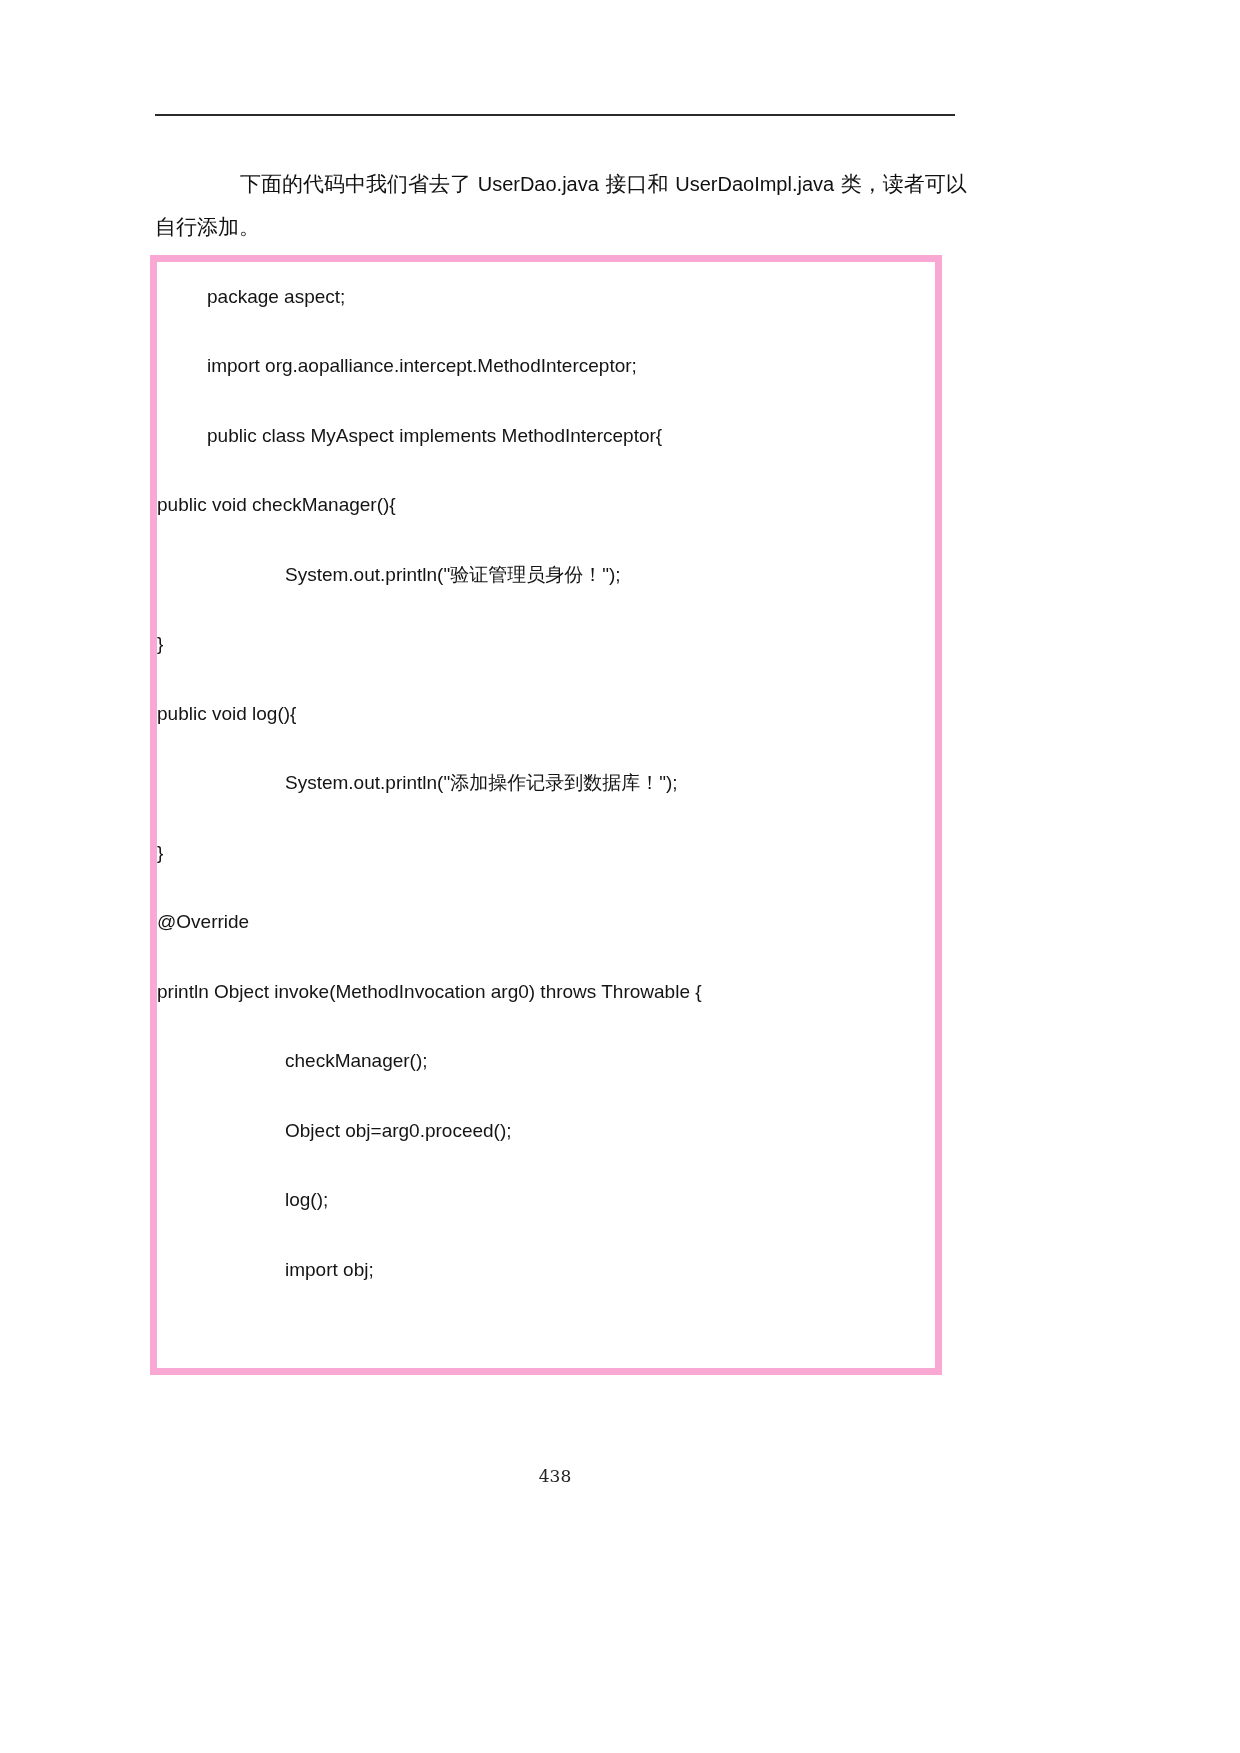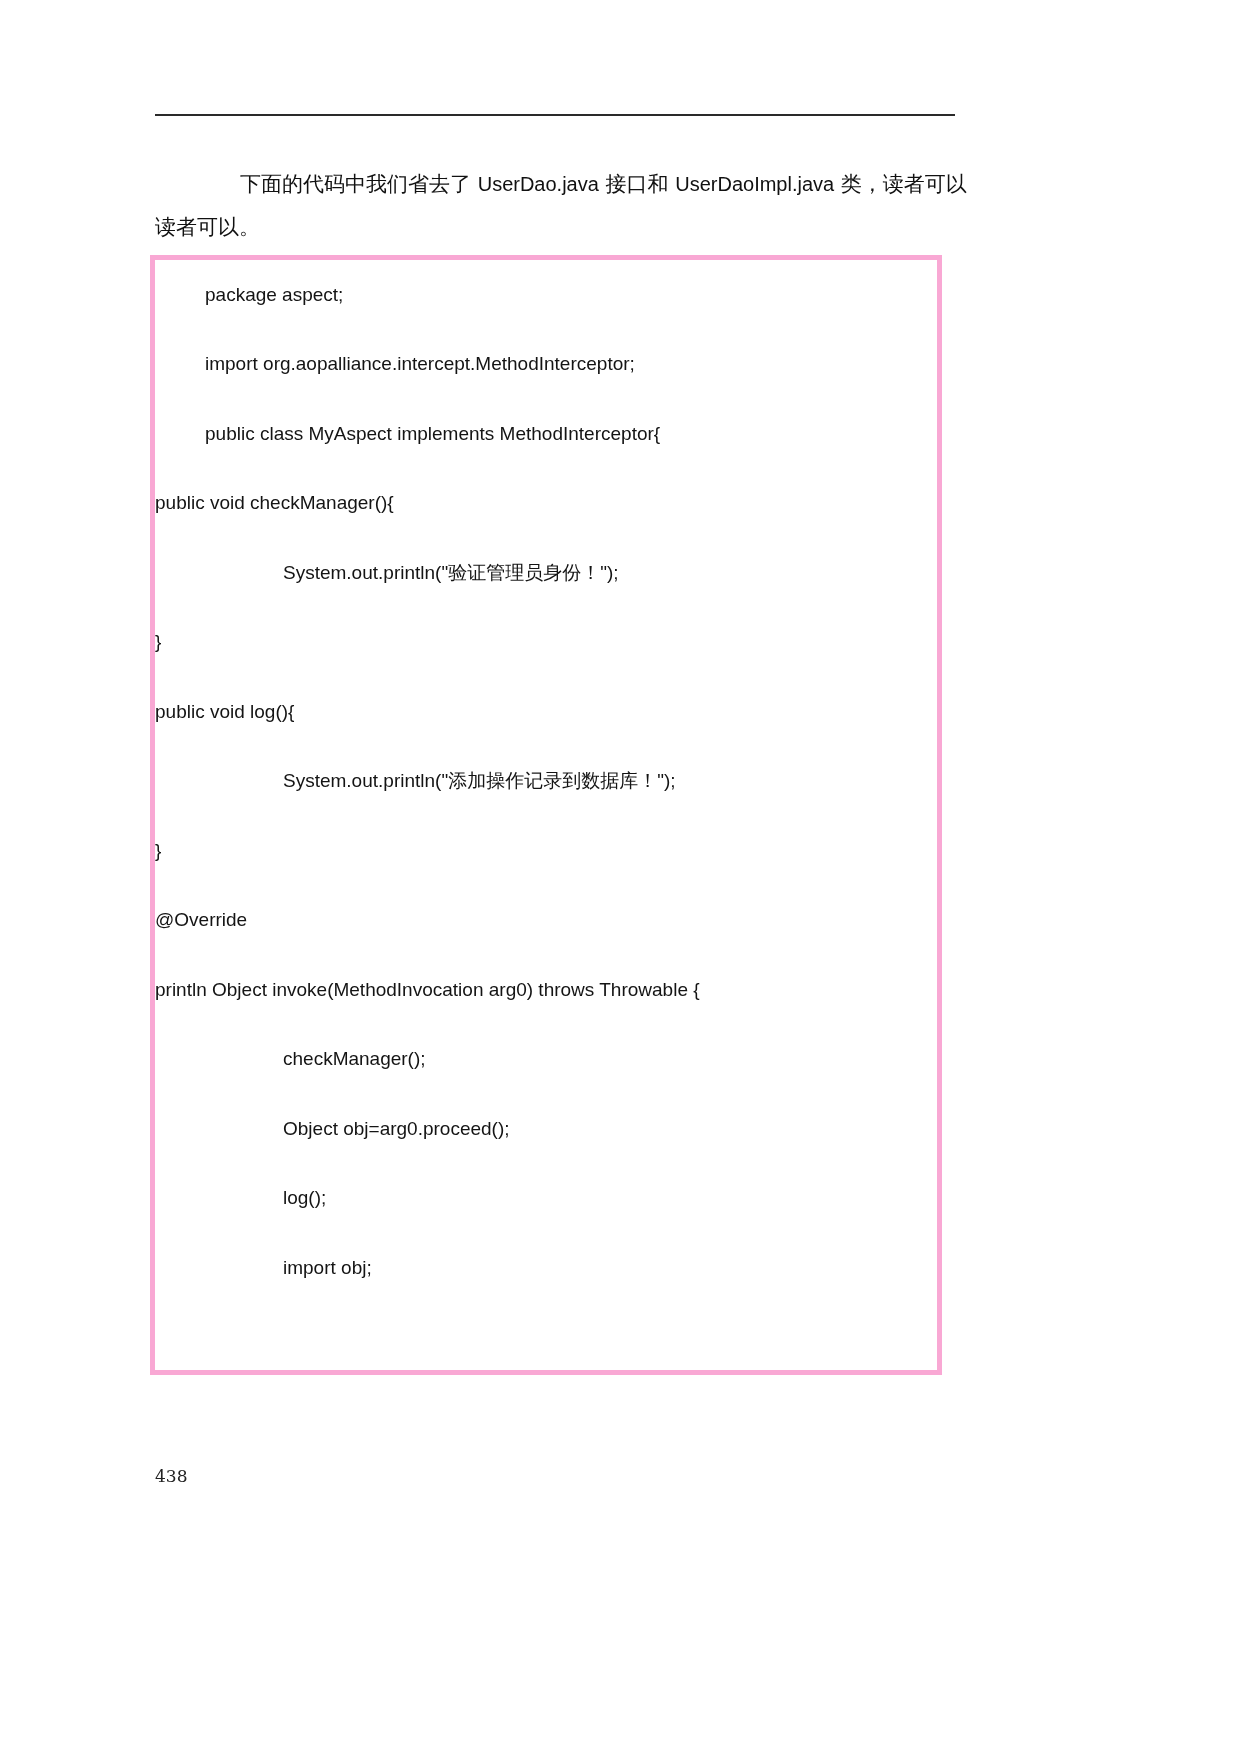--- a/index.html
+++ b/index.html
@@ -51,59 +51,59 @@
   .seg-sans {
     font-family: "Liberation Sans", "DejaVu Sans", sans-serif;
     font-size: 20px;
   }
   .code-box {
     position: absolute;
     top: 255px;
     left: 150px;
     width: 792px;
     height: 1120px;
-    border: 5px solid #f9a8d4;
+    border: 7px solid #f9a8d4;
     background: #ffffff;
     overflow: hidden;
   }
   .code-line {
     height: 69.5px;
     display: flex;
     align-items: center;
     font-family: "Liberation Sans", "DejaVu Sans", sans-serif;
     font-size: 19px;
     color: #141414;
     white-space: pre;
   }
   .ind-1 { padding-left: 50px; }
   .ind-2 { }
   .ind-3 { padding-left: 128px; }
   .page-number {
     position: absolute;
     top: 1466px;
     left: 155px;
     width: 800px;
-    text-align: left;
+    text-align: center;
     font-family: "DejaVu Serif", "Liberation Serif", serif;
     font-size: 17px;
     color: #222;
   }
 </style>
 </head>
 <body>
 
 <div class="page">
 
   <div class="header-rule"></div>
 
   <div class="paragraph">
     <div class="line1">
       <span class="seg-serif">下面的代码中我们省去了 </span><span class="seg-sans">UserDao.java</span><span class="seg-serif"> 接口和 </span><span class="seg-sans">UserDaoImpl.java</span><span class="seg-serif"> 类，读者可以</span>
     </div>
-    <div class="line2 seg-serif">读者可以。</div>
+    <div class="line2 seg-serif">自行添加。</div>
   </div>
 
   <div class="code-box">
     <div class="code-line ind-1">package aspect;</div>
     <div class="code-line ind-1">import org.aopalliance.intercept.MethodInterceptor;</div>
     <div class="code-line ind-1">public class MyAspect implements MethodInterceptor{</div>
     <div class="code-line ind-2">public void checkManager(){</div>
     <div class="code-line ind-3">System.out.println("验证管理员身份！");</div>
     <div class="code-line ind-2">}</div>
     <div class="code-line ind-2">public void log(){</div>

